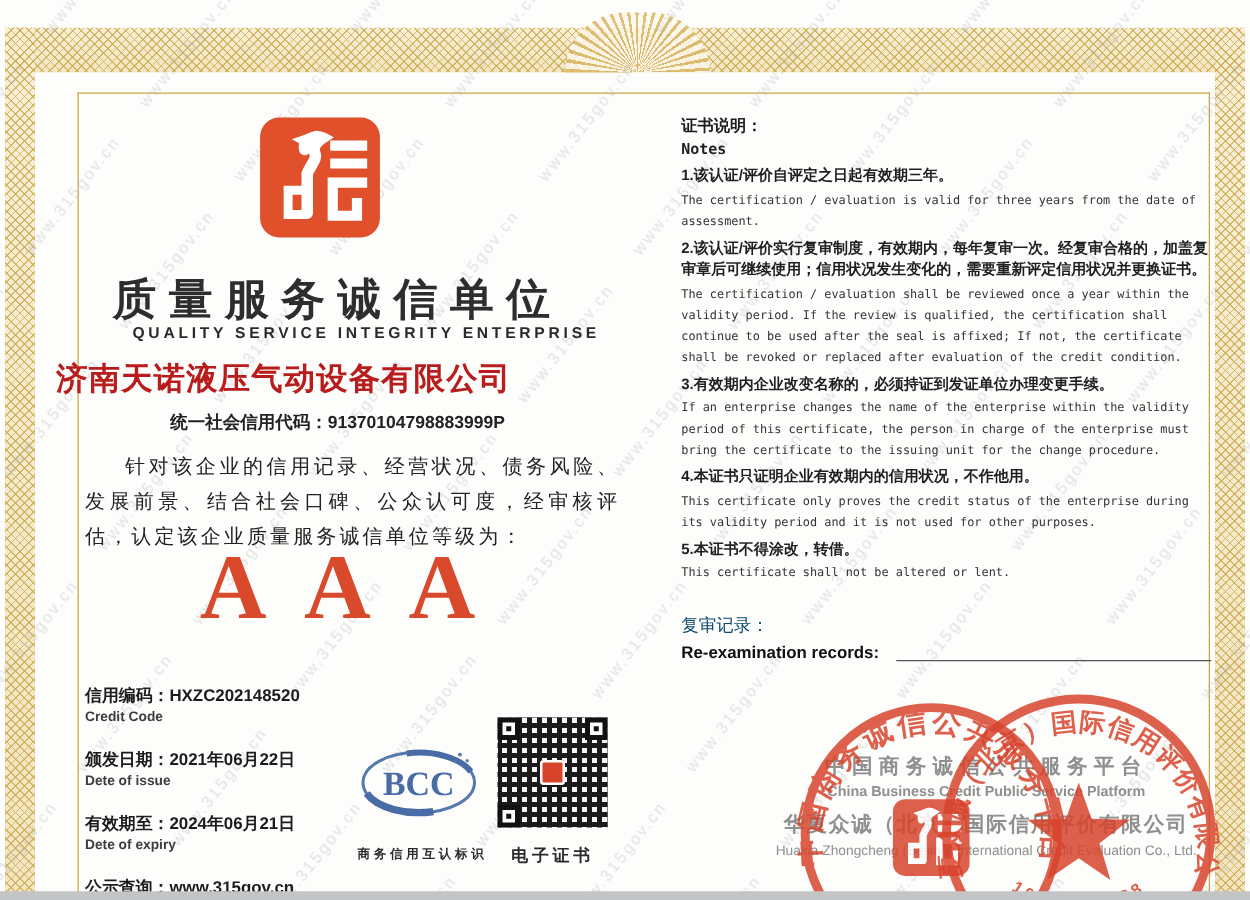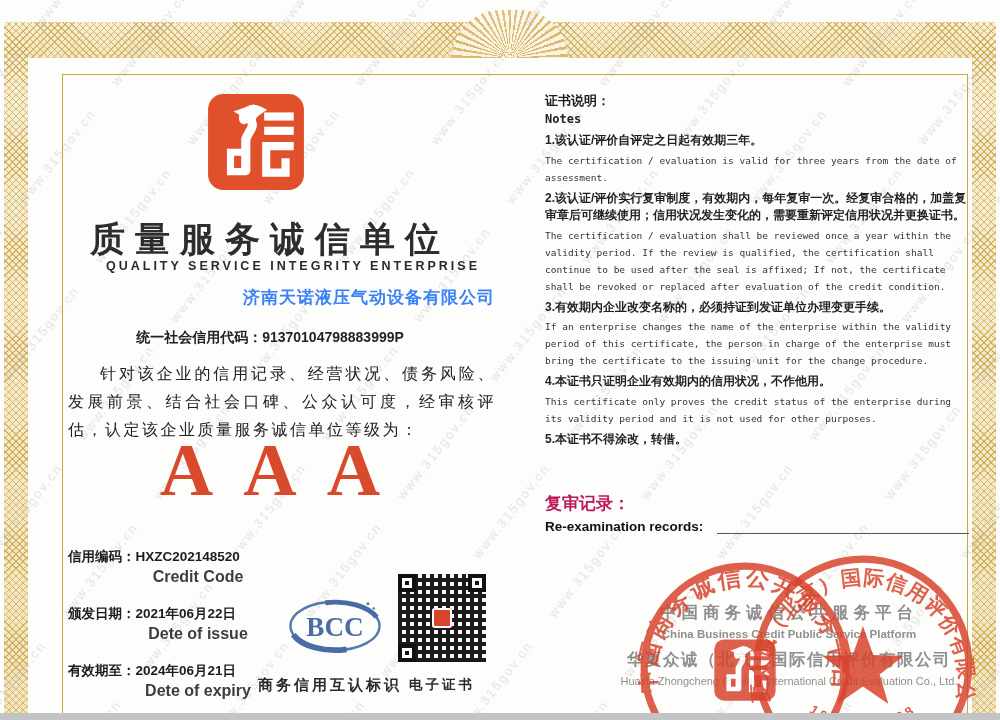--- a/index.html
+++ b/index.html
@@ -26,59 +26,59 @@
 
   .content{position:absolute;inset:0;z-index:2;color:#2e2e2e;}
 
   
   .logo-wrap{position:absolute;left:205px;top:90px;width:102px;height:104px;}
   .cert-title{position:absolute;left:60px;top:216px;width:420px;text-align:center;
     font-family:"Liberation Serif","DejaVu Serif",serif;font-weight:700;font-size:35px;
     letter-spacing:10px;color:#2d2d2d;white-space:nowrap;}
   .cert-subtitle{position:absolute;left:60px;top:259px;width:420px;text-align:right;
     font-weight:700;font-size:12.5px;letter-spacing:3px;color:#2a2a2a;white-space:nowrap;}
-  .company{position:absolute;left:45px;top:286px;width:450px;text-align:right;
-    font-weight:700;font-size:17px;letter-spacing:1px;color:#3b82f6;white-space:nowrap;}
+  .company{position:absolute;left:45px;top:286px;width:450px;text-align:left;
+    font-weight:700;font-size:25px;letter-spacing:1px;color:#b91c1c;white-space:nowrap;}
   .uscc{position:absolute;left:60px;top:329px;width:420px;text-align:center;
     font-weight:700;font-size:14px;color:#222;}
   .statement{position:absolute;left:68px;top:360px;width:428px;font-size:16px;line-height:28px;
     letter-spacing:2.5px;text-align:justify;text-indent:2em;color:#222;font-weight:500;}
   .grade{position:absolute;left:80px;top:428px;width:380px;text-align:center;
     font-family:"Liberation Serif","DejaVu Serif",serif;font-weight:700;font-size:74px;
     color:#D9492B;letter-spacing:30px;text-indent:30px;}
 
   .info{position:absolute;left:68px;top:548px;width:260px;}
   .info-row{margin-bottom:9px;}
   .info-line{font-size:13.5px;font-weight:700;color:#1c1c1c;white-space:nowrap;}
-  .info-sub{font-size:16px;font-weight:700;color:#3d3d3d;margin-top:2px;text-align:center;}
+  .info-sub{font-size:11px;font-weight:700;color:#3d3d3d;margin-top:2px;}
   .info-gap{height:10px;}
 
   .bcc-wrap{position:absolute;left:286px;top:594px;width:98px;height:64px;}
-  .bcc-caption{position:absolute;left:258px;top:676px;width:160px;text-align:left;
-    font-size:15px;font-weight:700;letter-spacing:3px;color:#2b2b2b;white-space:nowrap;}
+  .bcc-caption{position:absolute;left:258px;top:676px;width:160px;text-align:center;
+    font-size:10px;font-weight:700;letter-spacing:3px;color:#2b2b2b;white-space:nowrap;}
   .qr{position:absolute;left:398px;top:574px;width:88px;height:88px;background:
       repeating-linear-gradient(0deg,#1a1a1a 0 4px,transparent 4px 8px),
       repeating-linear-gradient(90deg,#1a1a1a 0 4px,#f5f5f5 4px 8px);}
   .finder{position:absolute;width:18px;height:18px;border:4px solid #111;background:#fff;box-sizing:border-box;}
   .finder::after{content:"";position:absolute;left:3px;top:3px;right:3px;bottom:3px;background:#111;}
   .f-tl{left:0;top:0;} .f-tr{right:0;top:0;} .f-bl{left:0;bottom:0;}
   .qr-seal{position:absolute;left:34px;top:34px;width:20px;height:20px;background:#D8432C;border-radius:3px;
     box-shadow:inset 0 0 0 2px #fff, inset 0 0 0 4px #D8432C;}
   .qr-caption{position:absolute;left:402px;top:676px;width:80px;text-align:center;
     font-size:13.5px;font-weight:700;letter-spacing:3px;color:#2b2b2b;white-space:nowrap;}
 
   
   .notes{position:absolute;left:545px;top:92px;width:424px;}
   .notes-h-cn{font-size:13px;font-weight:700;color:#1d1d1d;margin-bottom:2px;}
   .notes-h-en{font-family:"DejaVu Sans Mono",monospace;font-size:12px;font-weight:700;color:#222;margin-bottom:6px;}
   .note-cn{font-size:12px;line-height:17.5px;color:#1f1f1f;font-weight:600;margin-top:4px;}
   .note-en{font-family:"DejaVu Sans Mono",monospace;font-size:9.5px;line-height:17px;color:#333;margin-top:2px;}
 
   .reexam{position:absolute;left:545px;top:492px;width:424px;}
-  .reexam-cn{font-size:17px;font-weight:700;color:#be185d;}
+  .reexam-cn{font-size:14px;font-weight:400;color:#0c4a6e;}
   .reexam-row{display:flex;align-items:flex-end;margin-top:4px;}
   .reexam-en{font-size:13.5px;font-weight:700;color:#111;white-space:nowrap;}
   .reexam-line{flex:1;margin-left:14px;border-bottom:1.5px solid #555;height:14px;}
 
   .issuers{position:absolute;left:596px;top:602px;width:386px;text-align:center;color:#8f8f8f;}
   .iss-cn1{font-size:16.5px;font-weight:700;letter-spacing:5px;white-space:nowrap;}
   .iss-en1{font-size:11.5px;font-weight:700;margin-top:4px;white-space:nowrap;}
   .iss-cn2{font-size:16.5px;font-weight:700;letter-spacing:1.5px;margin-top:9px;white-space:nowrap;}
   .iss-en2{font-size:11px;font-weight:400;margin-top:4px;white-space:nowrap;}
 
@@ -189,20 +189,21 @@
       <div class="notes-h-en">Notes</div>
       <div class="note-cn">1.该认证/评价自评定之日起有效期三年。</div>
       <div class="note-en">The certification / evaluation is valid for three years from the date of assessment.</div>
       <div class="note-cn">2.该认证/评价实行复审制度，有效期内，每年复审一次。经复审合格的，加盖复审章后可继续使用；信用状况发生变化的，需要重新评定信用状况并更换证书。</div>
       <div class="note-en">The certification / evaluation shall be reviewed once a year within the validity period. If the review is qualified, the certification shall continue to be used after the seal is affixed; If not, the certificate shall be revoked or replaced after evaluation of the credit condition.</div>
       <div class="note-cn">3.有效期内企业改变名称的，必须持证到发证单位办理变更手续。</div>
       <div class="note-en">If an enterprise changes the name of the enterprise within the validity period of this certificate, the person in charge of the enterprise must bring the certificate to the issuing unit for the change procedure.</div>
       <div class="note-cn">4.本证书只证明企业有效期内的信用状况，不作他用。</div>
       <div class="note-en">This certificate only proves the credit status of the enterprise during its validity period and it is not used for other purposes.</div>
       <div class="note-cn">5.本证书不得涂改，转借。</div>
+      <div class="note-en">This certificate shall not be altered or lent.</div>
     </div>
 
     <div class="reexam">
       <div class="reexam-cn">复审记录：</div>
       <div class="reexam-row">
         <span class="reexam-en">Re-examination records:</span>
         <span class="reexam-line"></span>
       </div>
     </div>
 

